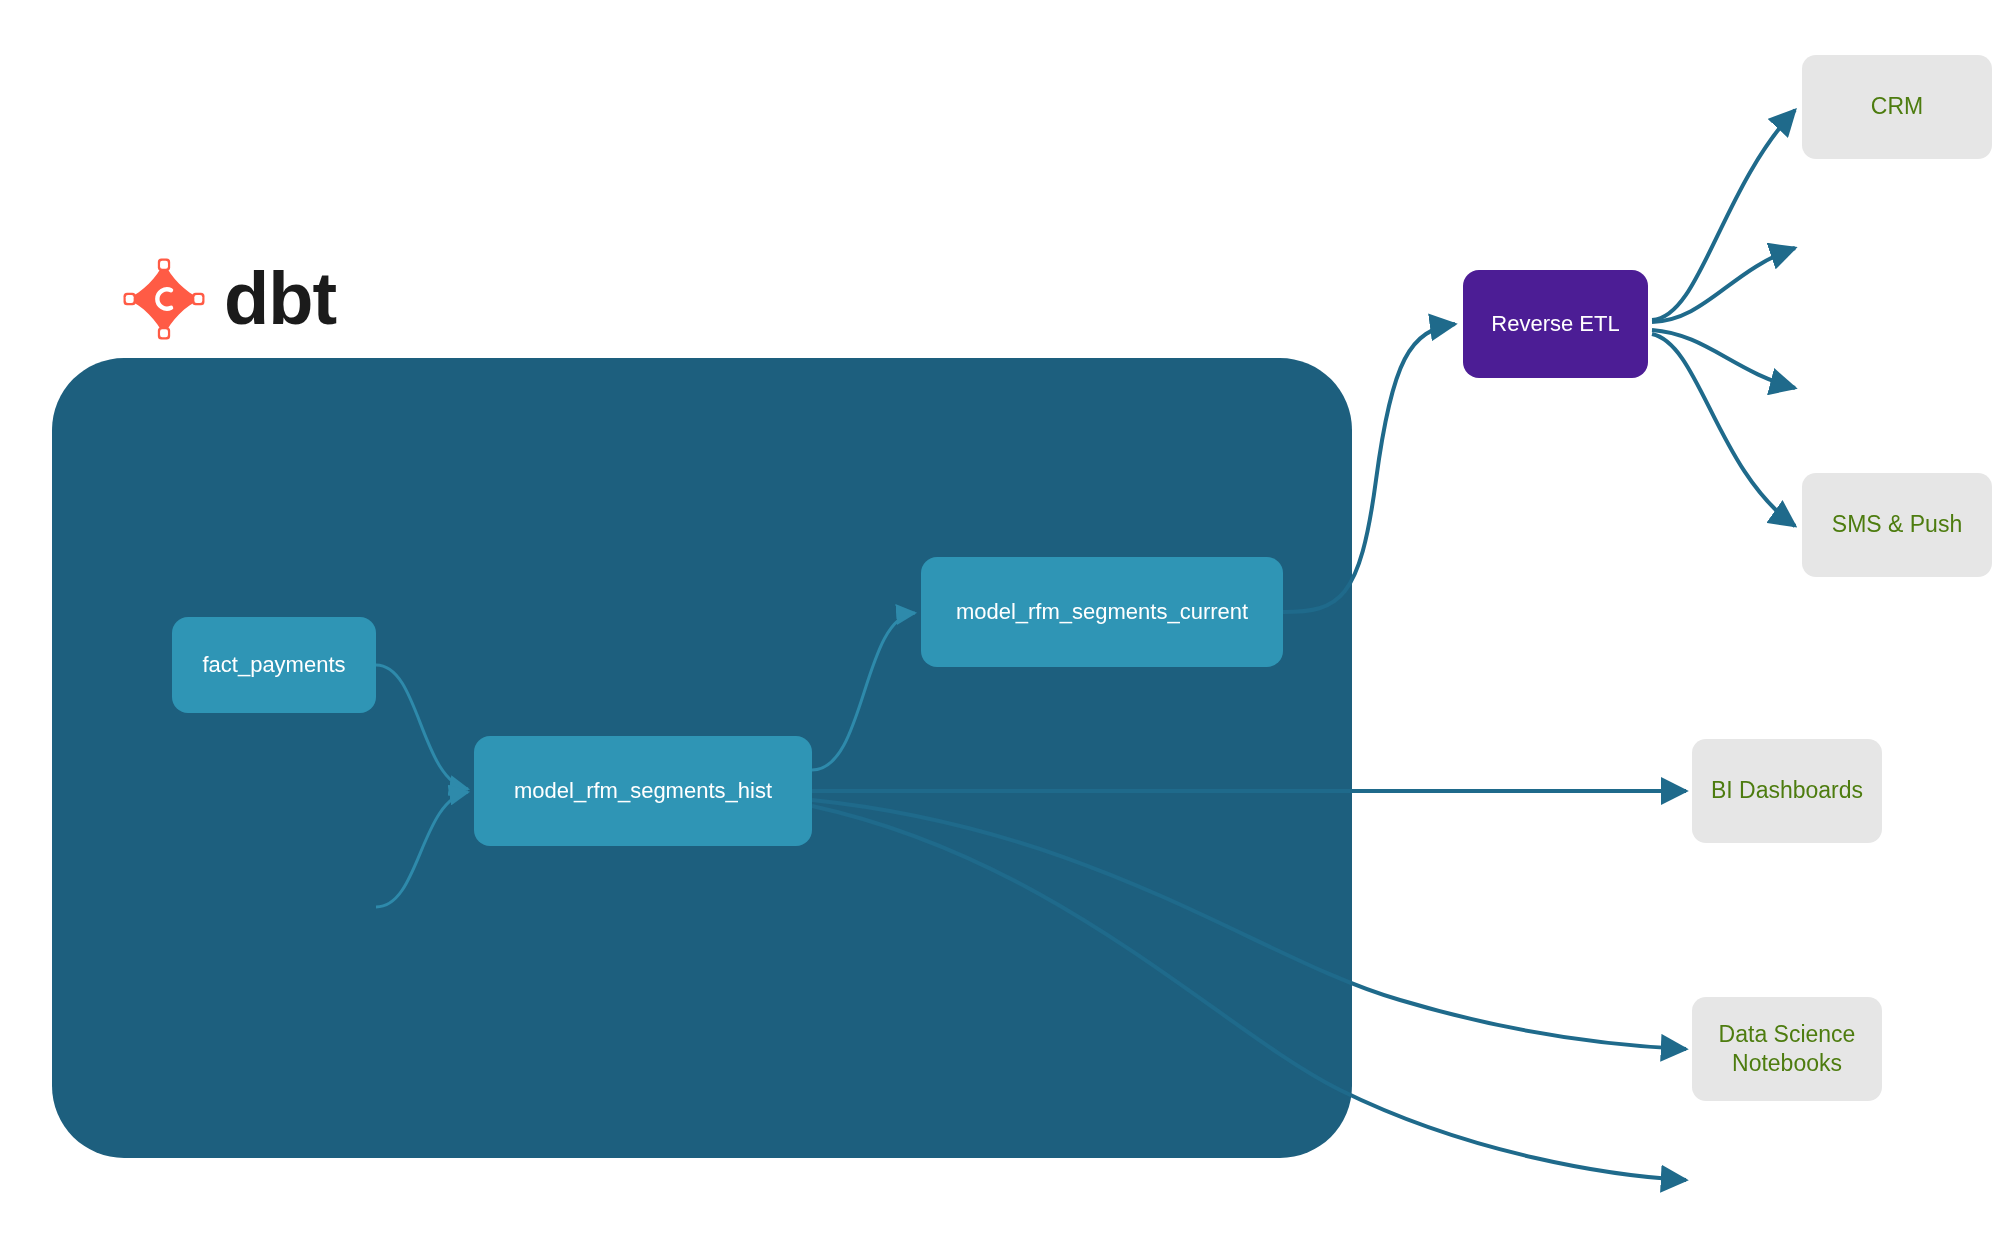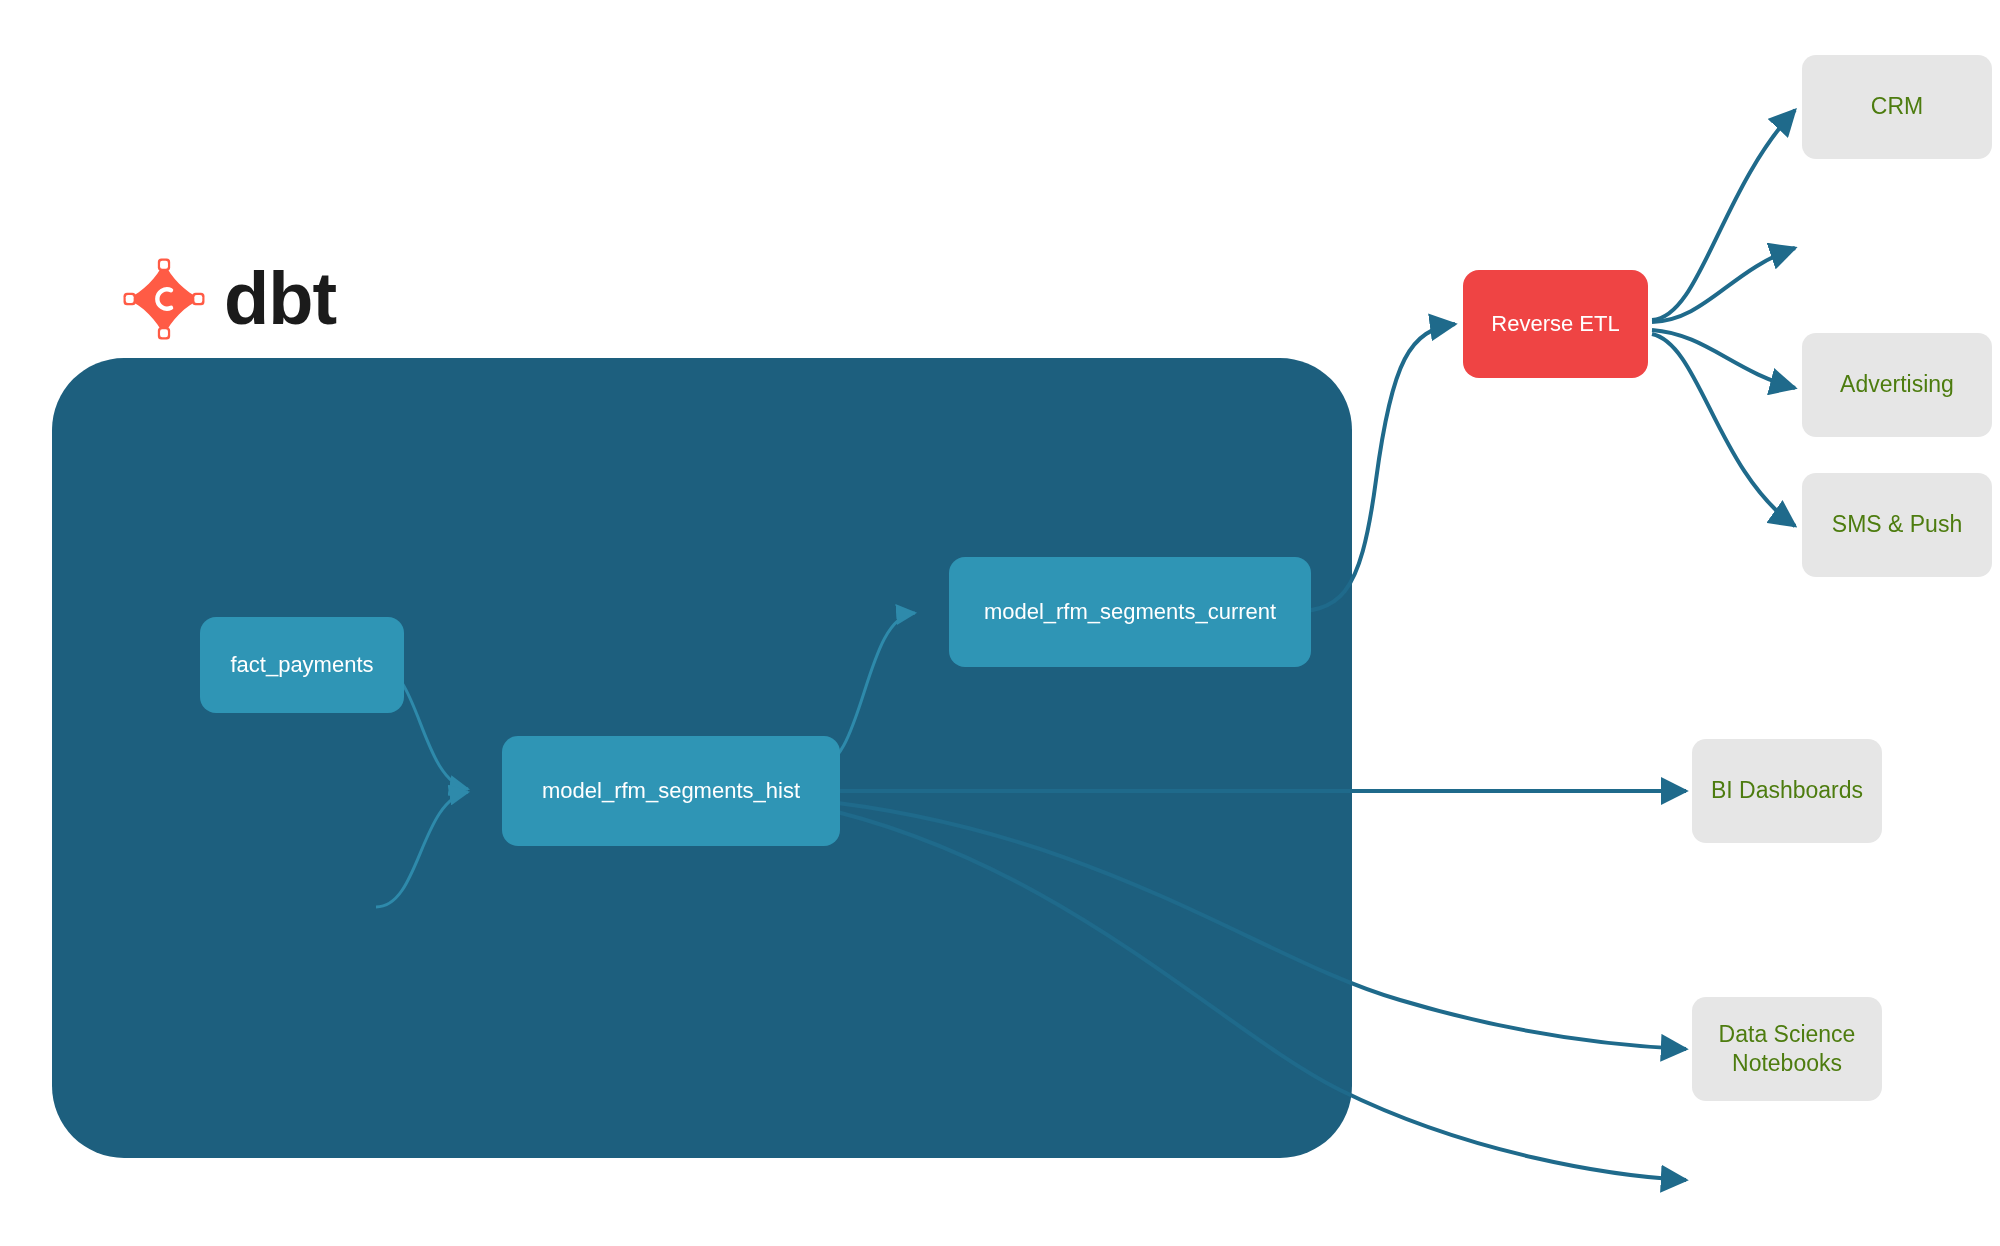--- a/index.html
+++ b/index.html
@@ -62,33 +62,32 @@
     color: #1B1B1B;
     letter-spacing: -1px;
     line-height: 1;
   }
   
   .model-node {
     background: #2F95B5;
     color: #FFFFFF;
     border-radius: 16px;
     font-size: 22px;
-    margin-left: 28px;
   }
   #node-fact_payments   { left: 172px;  top: 617px;  width: 204px; height: 96px; }
   #node-dim_calendar    { left: 172px;  top: 859px;  width: 204px; height: 96px; }
   #node-rfm_hist        { left: 474px;  top: 736px;  width: 338px; height: 110px; }
   #node-rfm_current     { left: 921px;  top: 557px;  width: 362px; height: 110px; }
   
   #node-reverse-etl {
     left: 1463px;
     top: 270px;
     width: 185px;
     height: 108px;
-    background: #ef4444;
+    background: #4c1d95;
     color: #FFFFFF;
     border-radius: 16px;
     font-size: 22px;
   }
   
   .dest-node {
     background: #E6E6E6;
     color: #4d7c0f;
     border-radius: 14px;
     font-size: 23px;
@@ -166,23 +165,20 @@
     <span>model_rfm_segments_current</span>
   </div>
 
   <div class="node" id="node-reverse-etl">
     <span>Reverse ETL</span>
   </div>
 
   <div class="node dest-node" id="node-crm">
     <span>CRM</span>
   </div>
-  <div class="node dest-node" id="node-advertising">
-    <span>Advertising</span>
-  </div>
   <div class="node dest-node" id="node-sms-push">
     <span>SMS &amp; Push</span>
   </div>
   <div class="node dest-node" id="node-bi-dashboards">
     <span>BI Dashboards</span>
   </div>
   <div class="node dest-node" id="node-ds-notebooks">
     <span>
       <span>Data Science</span><br>
       <span>Notebooks</span>

